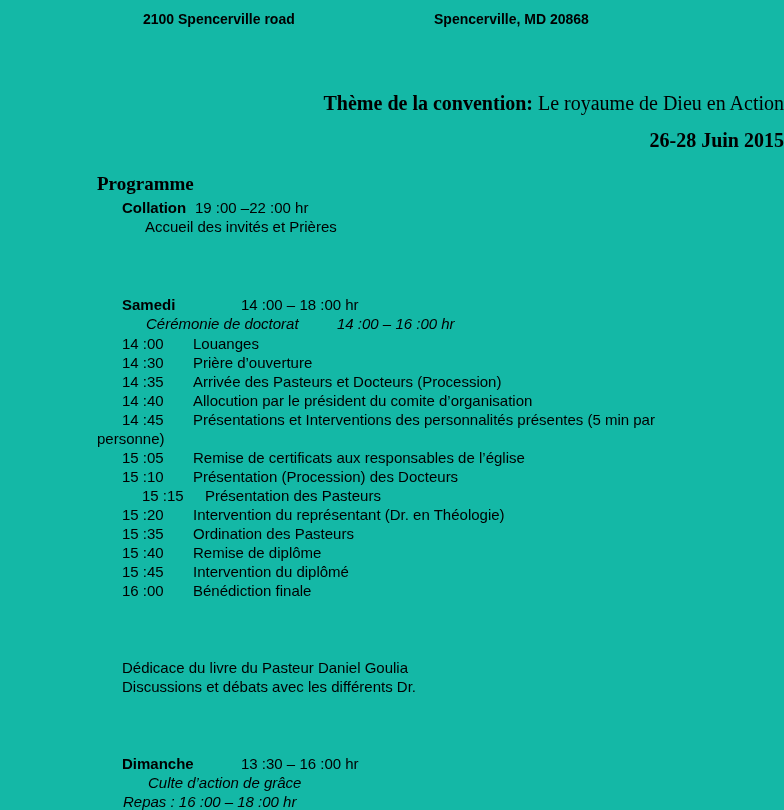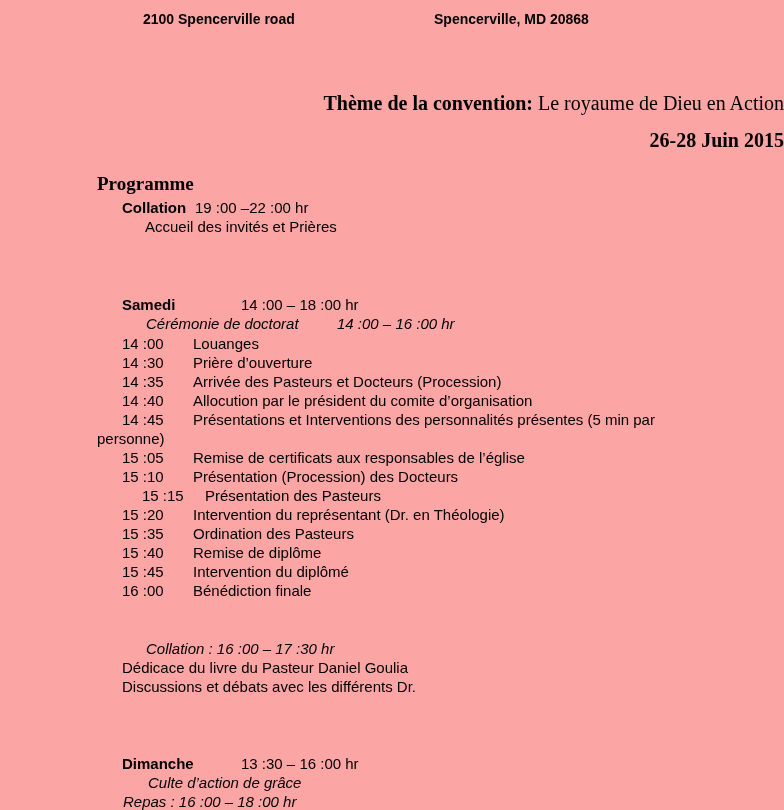--- a/index.html
+++ b/index.html
@@ -1,19 +1,19 @@
 <!DOCTYPE html>
 <html><head>
 <meta charset="utf-8">
 <style>
   html,body{margin:0;padding:0;background:#ffffff;}
   .page{
     position:relative;
     width:784px;height:810px;
-    background:#fca5a5;
+    background:#14b8a6;
     color:#000000;
     overflow:hidden;
   }
   .line{
     position:absolute;
     white-space:nowrap;
     font-family:"Liberation Sans",sans-serif;
     font-size:15px;
     line-height:19px;
     color:#000000;
@@ -72,21 +72,20 @@
       <div class="line" style="top: 524px; left: 122px;">15 :35</div>
       <div class="line" style="top: 524px; left: 193px;">Ordination des Pasteurs</div>
       <div class="line" style="top: 543px; left: 122px;">15 :40</div>
       <div class="line" style="top: 543px; left: 193px;">Remise de diplôme</div>
       <div class="line" style="top: 562px; left: 122px;">15 :45</div>
       <div class="line" style="top: 562px; left: 193px;">Intervention du diplômé</div>
       <div class="line" style="top: 581px; left: 122px;">16 :00</div>
       <div class="line" style="top: 581px; left: 193px;">Bénédiction finale</div>
     </div>
 
-  <div class="line italic" style="top:639px;left:146px">Collation : 16 :00 – 17 :30 hr</div>
   <div class="line" style="top:658px;left:122px">Dédicace du livre du Pasteur Daniel Goulia</div>
   <div class="line" style="top:677px;left:122px">Discussions et débats avec les différents Dr.</div>
 
   <div class="line bold" style="top:754px;left:122px">Dimanche</div>
   <div class="line" style="top:754px;left:241px">13 :30 – 16 :00 hr</div>
   <div class="line italic" style="top:773px;left:148px">Culte d’action de grâce</div>
   <div class="line italic" style="top:792px;left:123px">Repas : 16 :00 – 18 :00 hr</div>
 
 </div>
 

